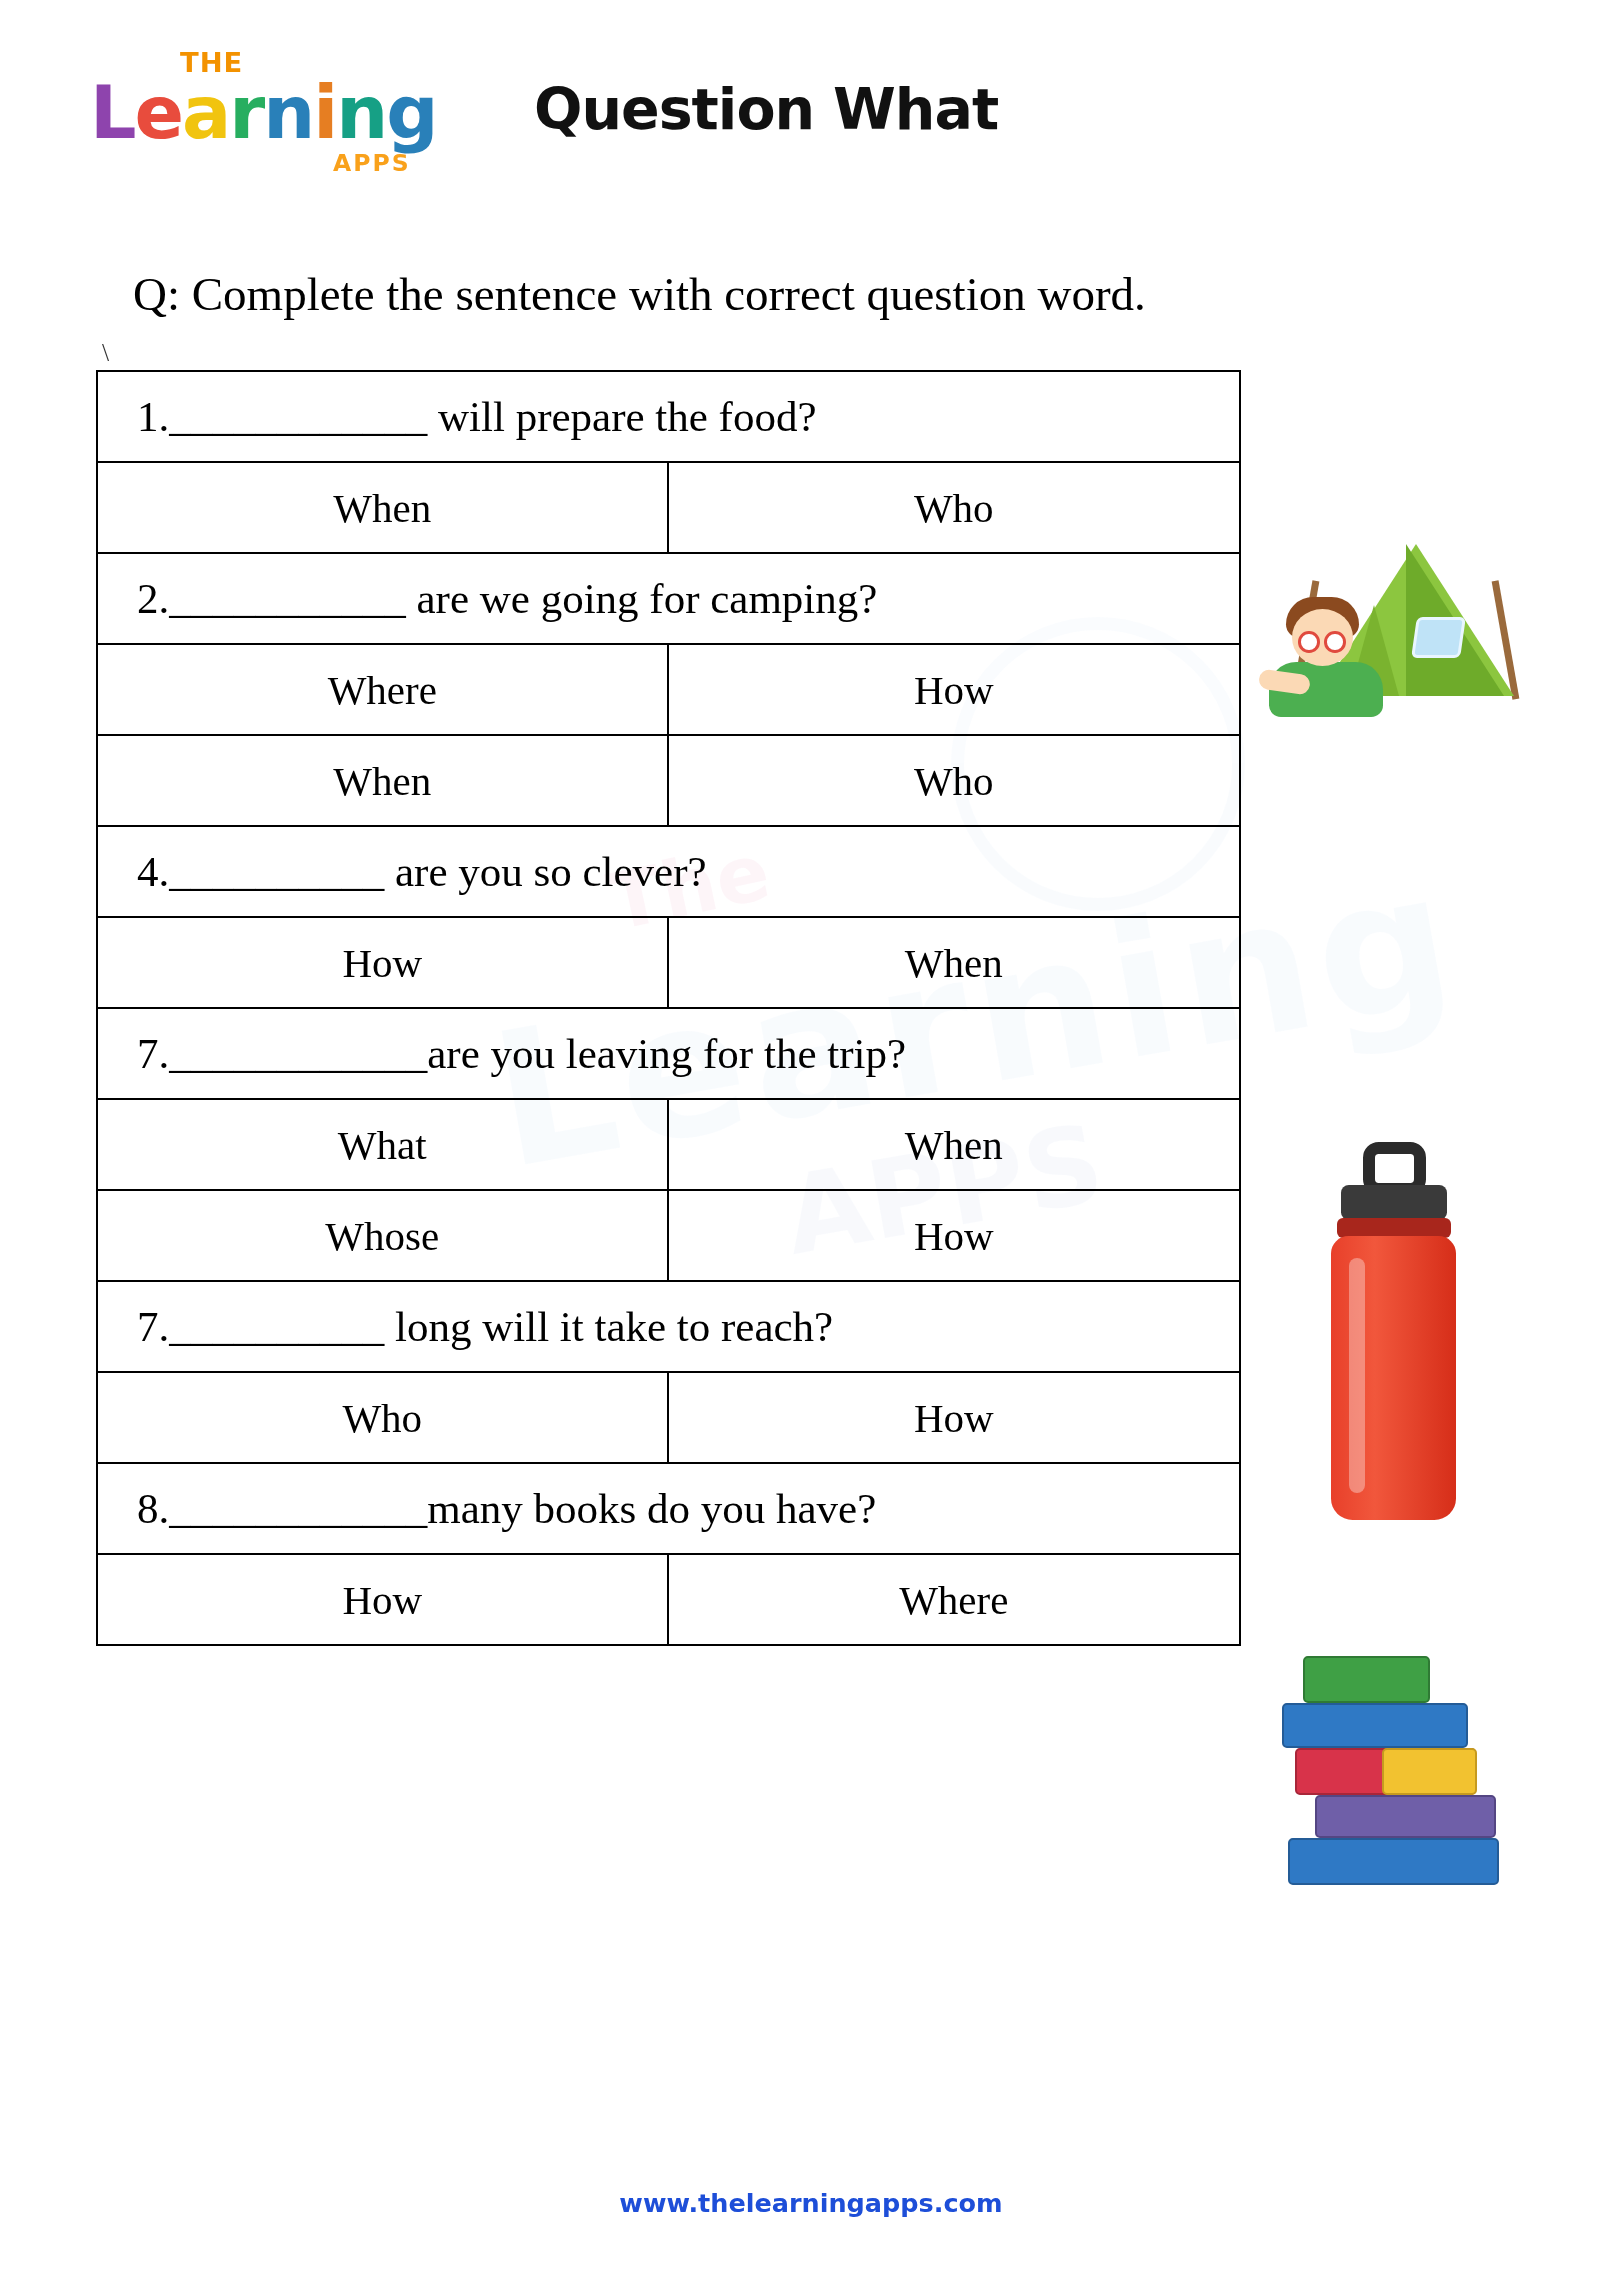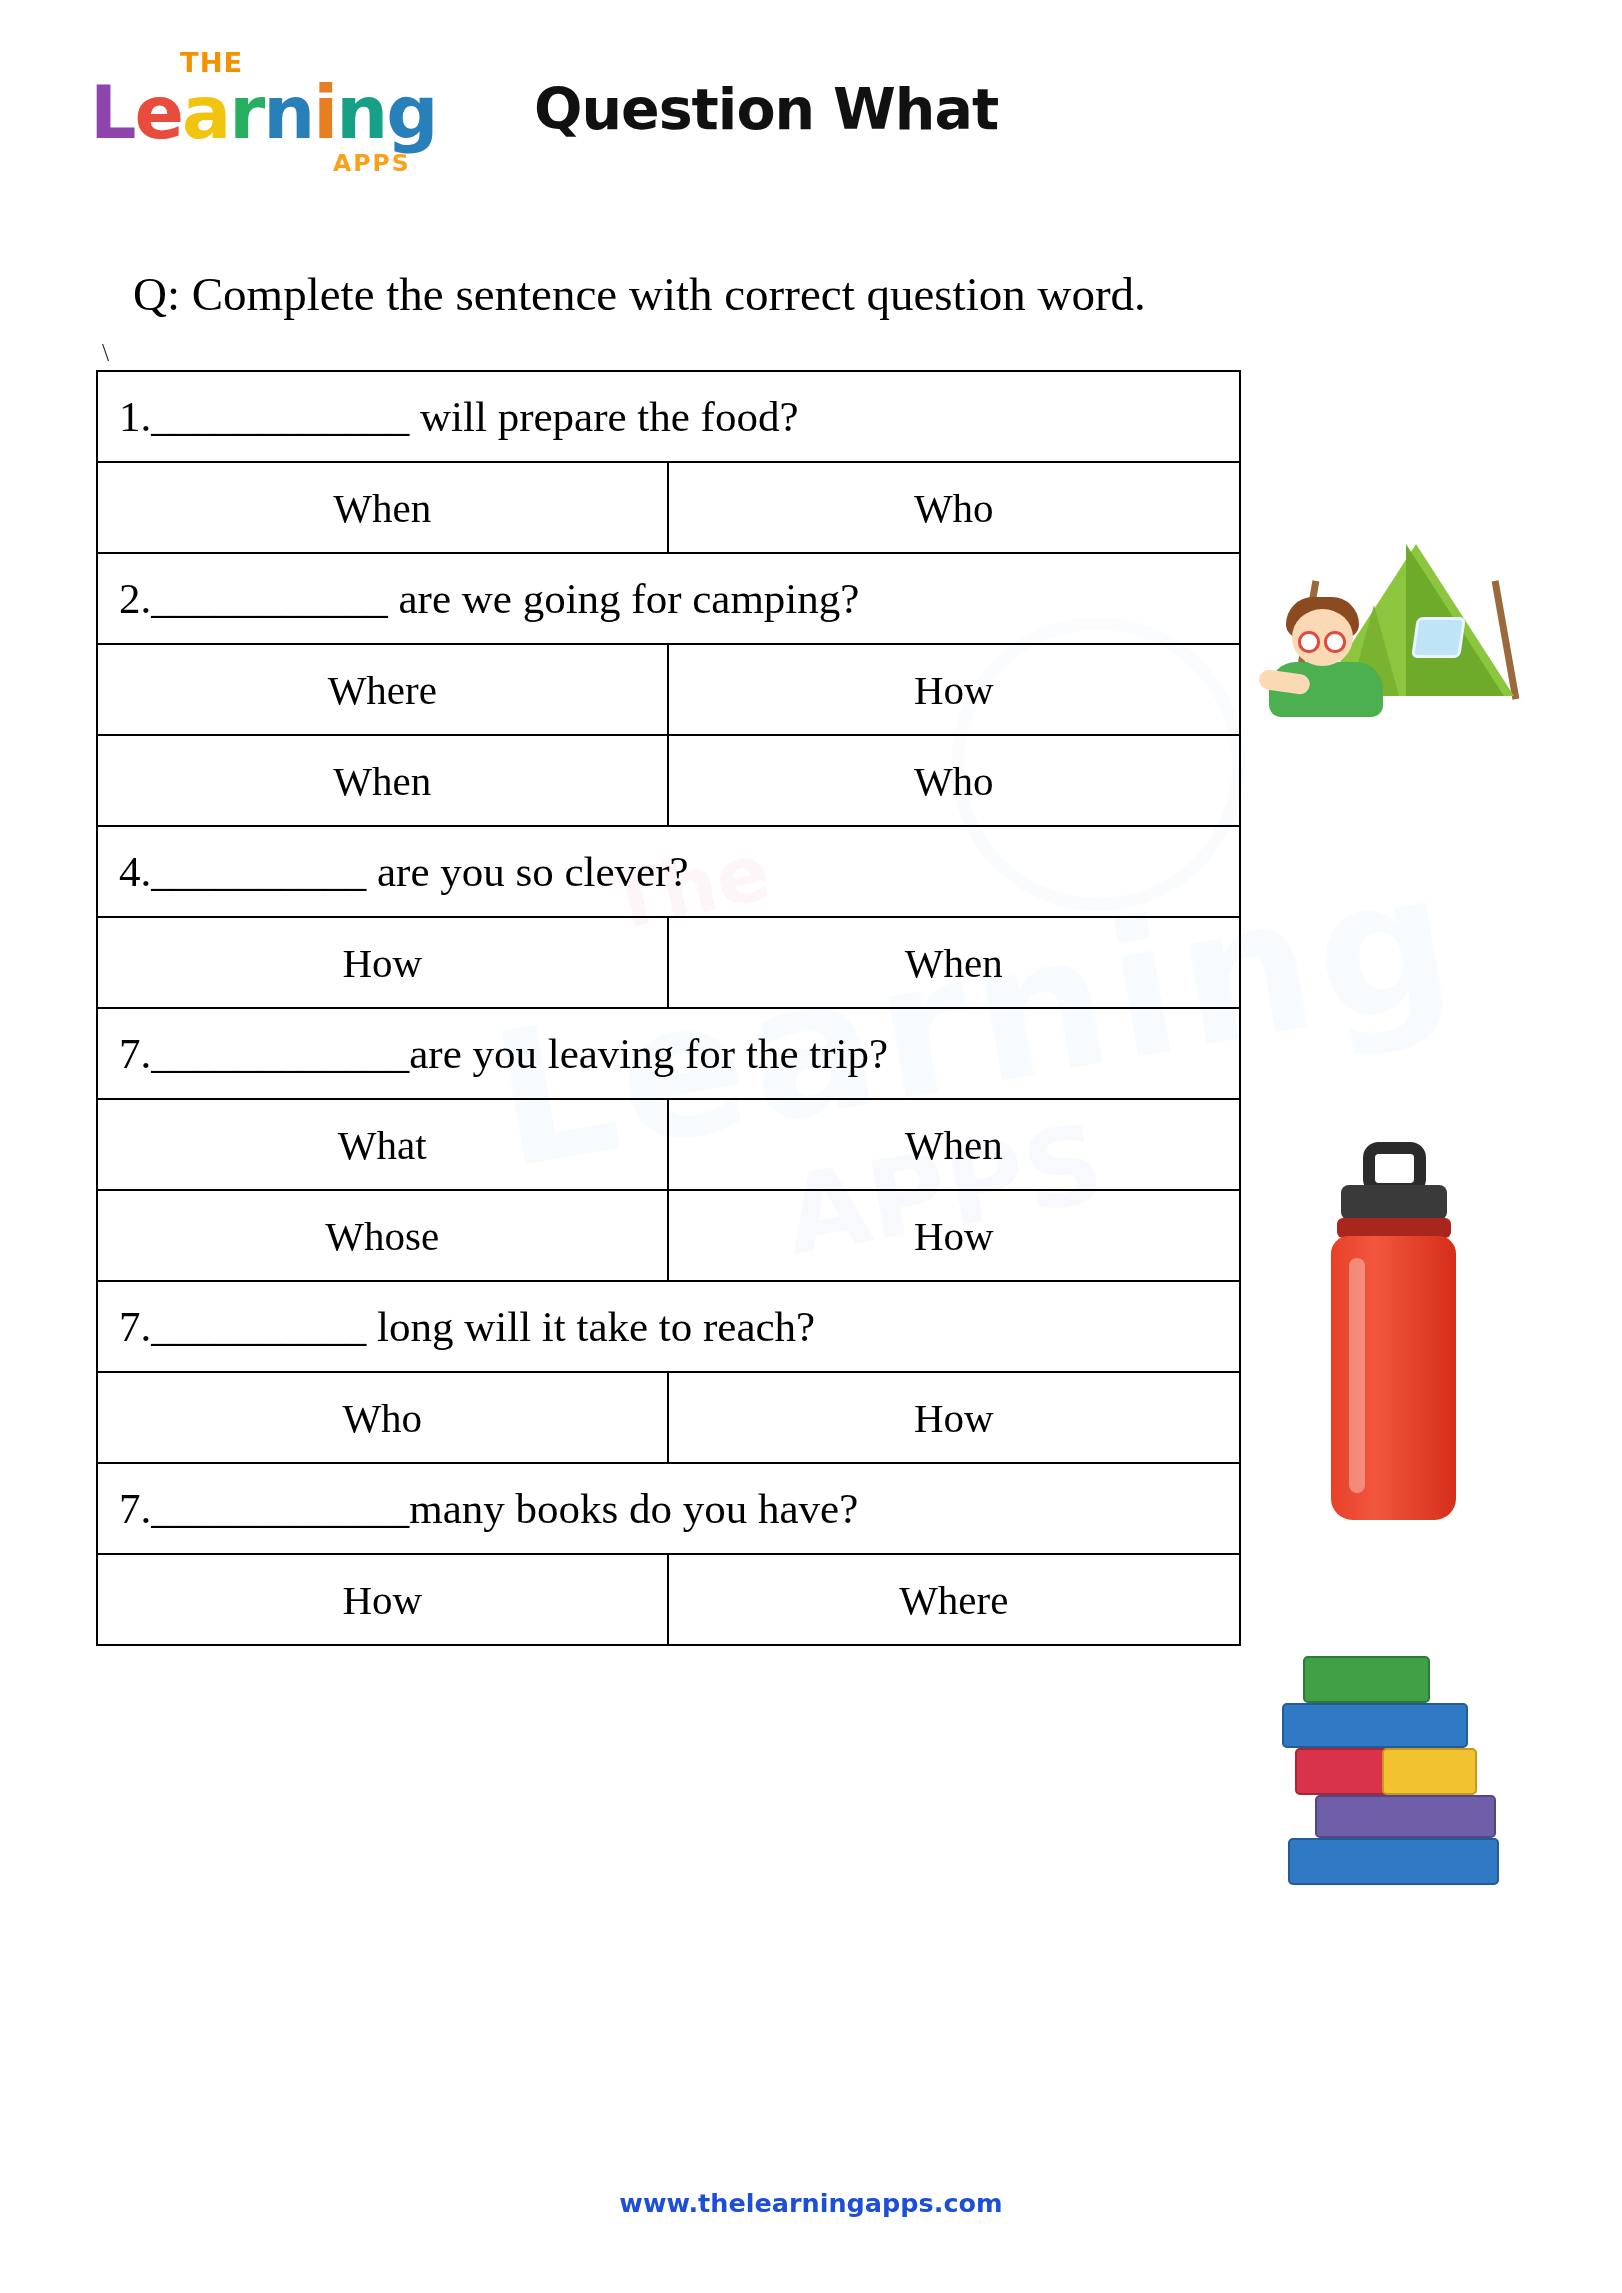--- a/index.html
+++ b/index.html
@@ -146,21 +146,21 @@
   .q-row {
     border-bottom: 2px solid #000;
     height: 91px;
     display: flex;
     align-items: center;
     box-sizing: border-box;
   }
   .q-text {
     font-size: 43px;
     color: #000;
-    padding-left: 21px;
+    padding-left: 39px;
     white-space: nowrap;
   }
   .opt-row {
     border-bottom: 2px solid #000;
     height: 91px;
     display: flex;
     box-sizing: border-box;
   }
   .opt {
     flex: 1 1 50%;
@@ -379,21 +379,21 @@
       <div class="opt">How</div>
     </div>
     <div class="q-row">
       <div class="q-text">7.__________ long will it take to reach?</div>
     </div>
     <div class="opt-row">
       <div class="opt left">Who</div>
       <div class="opt">How</div>
     </div>
     <div class="q-row">
-      <div class="q-text">7.____________many books do you have?</div>
+      <div class="q-text">8.____________many books do you have?</div>
     </div>
     <div class="opt-row">
       <div class="opt left">How</div>
       <div class="opt">Where</div>
     </div>
   </div>
 
 <div class="art art-tent">
   <div class="tent-pole-l"></div>
   <div class="tent-pole-r"></div>

